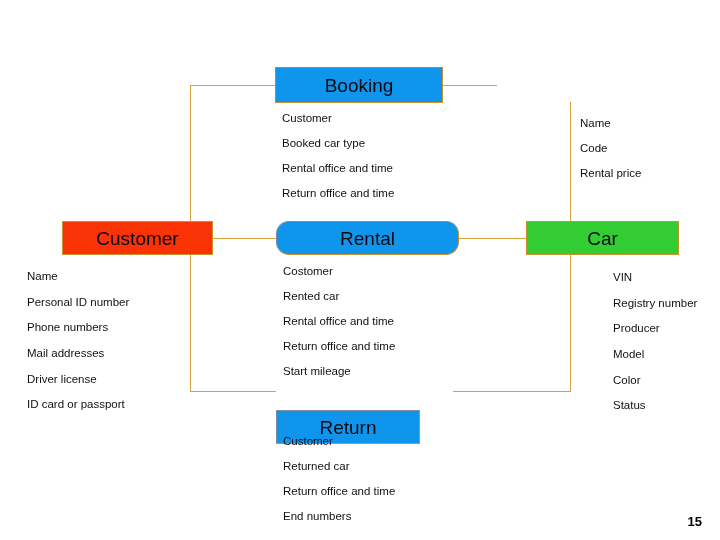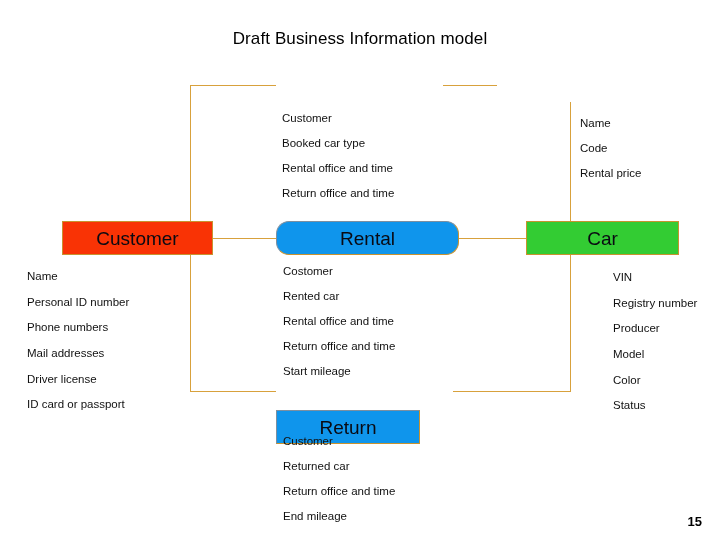--- a/index.html
+++ b/index.html
@@ -95,39 +95,41 @@
     font-size: 13px;
     font-weight: bold;
     color: #000000;
   }
 </style>
 </head>
 <body>
 
 <div id="slide">
 
-  <div class="slide-title">Draft Business Information model</div>
 
   <div class="conn h" style="left:190px; top:85px; width:86px;"></div>
   <div class="conn v" style="left:190px; top:85px; height:138px;"></div>
 
   <div class="conn h" style="left:443px; top:85px; width:54px;"></div>
 
   <div class="conn v" style="left:570px; top:102px; height:119px;"></div>
 
   <div class="conn h" style="left:213px; top:238px; width:63px;"></div>
 
   <div class="conn h" style="left:459px; top:238px; width:67px;"></div>
 
   <div class="conn v" style="left:190px; top:255px; height:136px;"></div>
   <div class="conn h" style="left:190px; top:391px; width:86px;"></div>
 
   <div class="conn h" style="left:453px; top:391px; width:118px;"></div>
   <div class="conn v" style="left:570px; top:255px; height:137px;"></div>
 
+  <div class="ent-box blue" style="left:275px; top:67px; width:168px; height:36px;">
+    <span class="ent-title">Booking</span>
+  </div>
   <ul class="attr-list sp25" style="left:282px; top:113px;">
     <li>Customer</li>
     <li>Booked car type</li>
     <li>Rental office and time</li>
     <li>Return office and time</li>
   </ul>
 
   <ul class="attr-list sp25" style="left:580px; top:118px;">
     <li>Name</li>
     <li>Code</li>
@@ -169,18 +171,18 @@
     <li>Status</li>
   </ul>
 
   <div class="ent-box blue" style="left:276px; top:410px; width:144px; height:34px;">
     <span class="ent-title">Return</span>
   </div>
   <ul class="attr-list sp25" style="left:283px; top:436px;">
     <li>Customer</li>
     <li>Returned car</li>
     <li>Return office and time</li>
-    <li>End mileage</li>
+    <li>End numbers</li>
   </ul>
 
   <div class="page-number">15</div>
 
 </div>
 
 </body></html>

